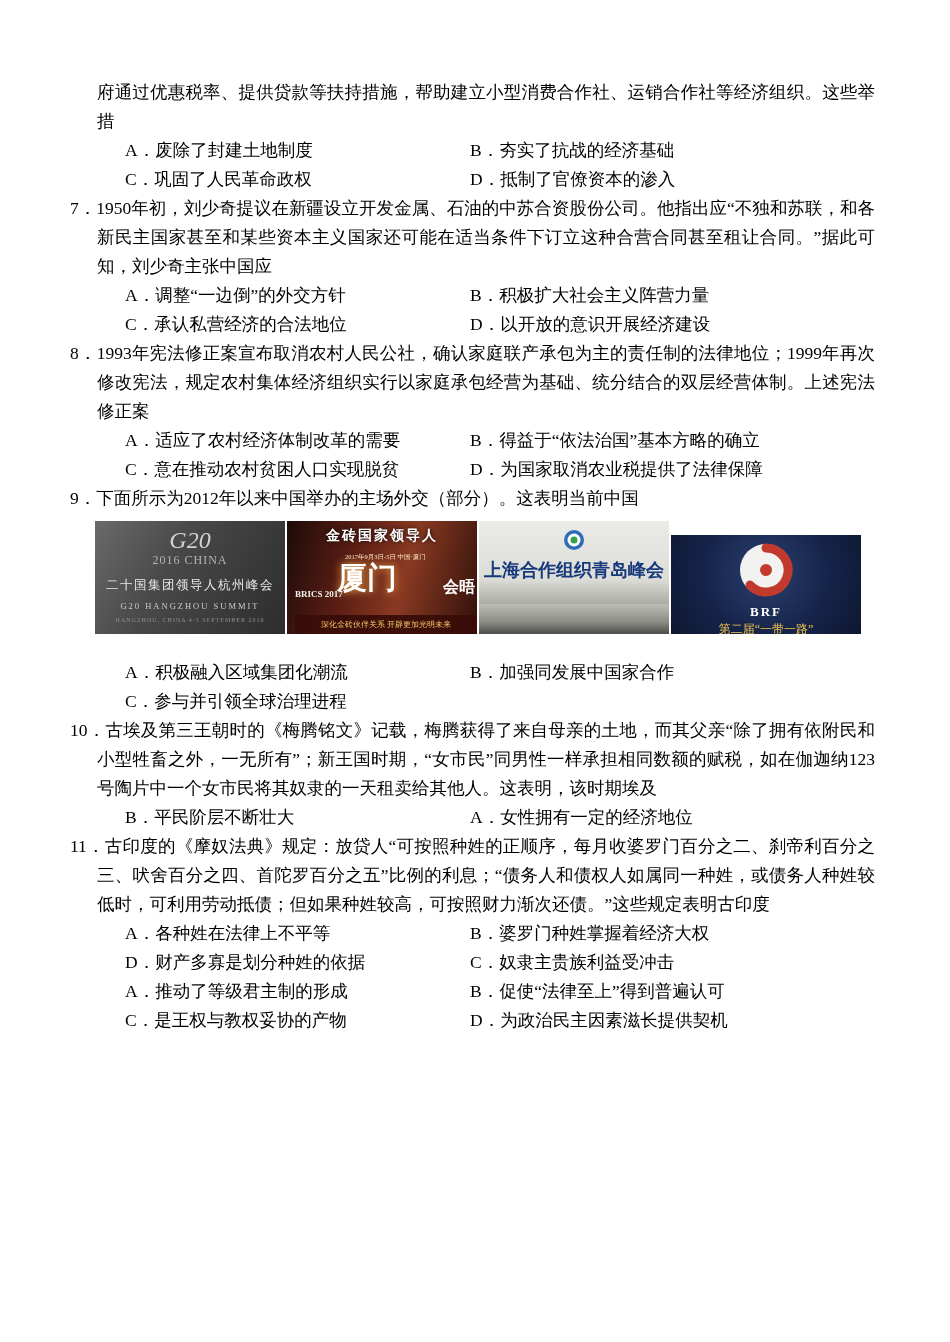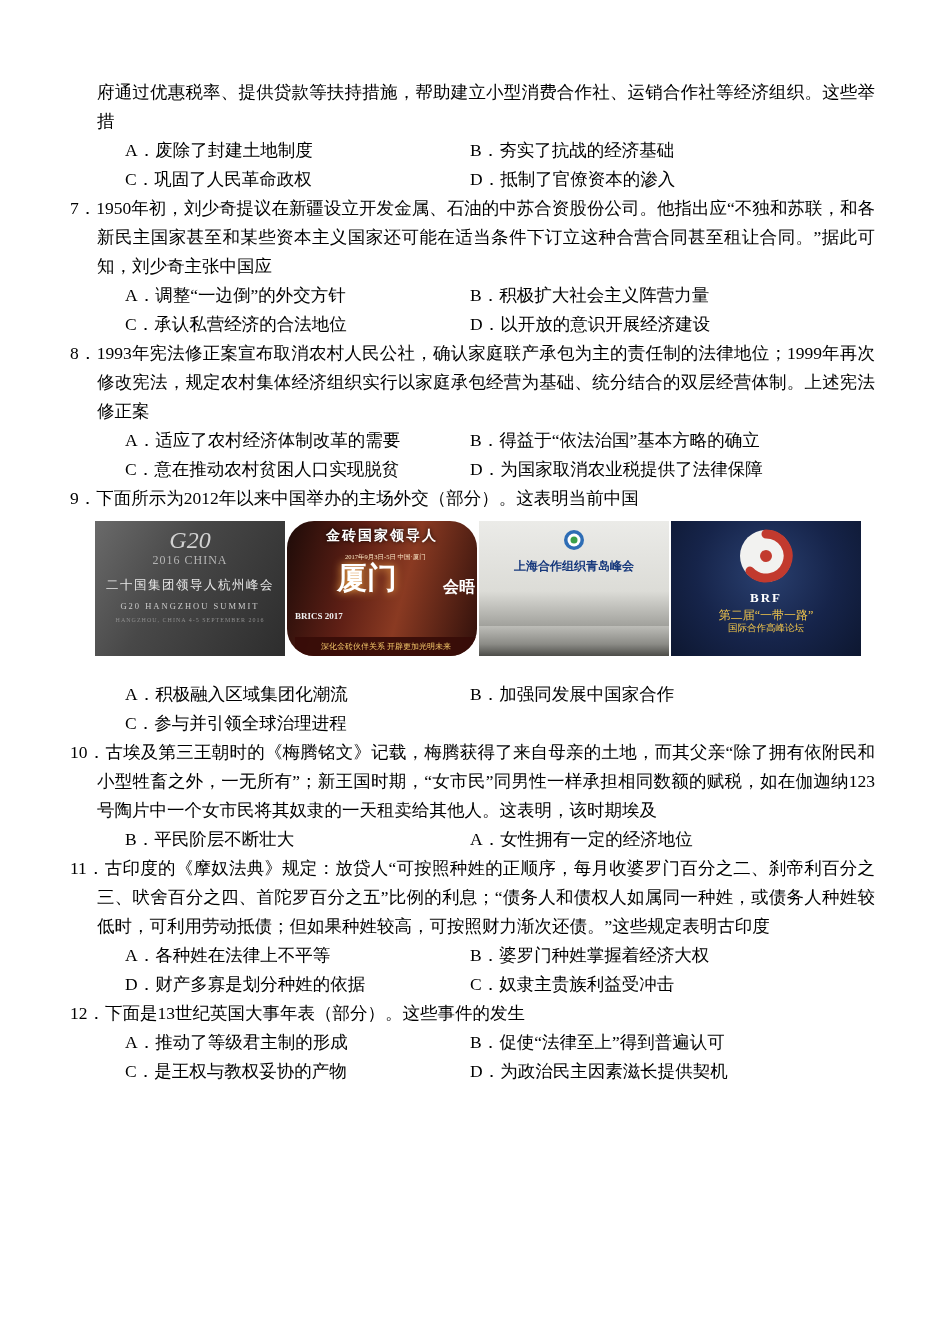--- a/index.html
+++ b/index.html
@@ -9,46 +9,46 @@
   .question{margin:0;}
   .stem{margin:0;font-size:17.5px;line-height:29px;text-align:justify;
         padding-left:27px;text-indent:-27px;}
   .stem.cont{text-indent:0;}
   .qnum{white-space:nowrap;}
   .opt-row{display:grid;grid-template-columns:345px 1fr;padding-left:55px;
            font-size:17.5px;line-height:29px;}
   .opt{white-space:nowrap;overflow:hidden;}
 
   
-  .strip{display:flex;width:766px;height:135px;margin:8px 0 24px 25px;}
+  .strip{display:flex;width:766px;height:113px;margin:8px 0 24px 25px;}
   .panel{position:relative;flex:1 1 0;overflow:hidden;margin-right:2px;}
-  .panel:last-child{margin-right:0;}
+  .panel:last-child{margin-right:0;margin-top:14px;}
 
   .g20{background:linear-gradient(120deg,#6a6a6a 0%,#484848 40%,#2d2d2d 100%);
        display:flex;flex-direction:column;align-items:center;padding-top:7px;box-sizing:border-box;}
   .g20 .t1{font-size:24px;color:#d2d2d2;font-style:italic;line-height:24px;}
   .g20 .t2{font-size:12px;color:#b5b5b5;letter-spacing:1px;margin-top:1px;}
   .g20 .t3{font-size:12.5px;color:#e8e8e8;letter-spacing:1.5px;margin-top:9px;white-space:nowrap;}
   .g20 .t4{font-size:8.5px;color:#cccccc;letter-spacing:2px;margin-top:7px;white-space:nowrap;}
   .g20 .t5{font-size:6px;color:#8d8d8d;letter-spacing:1px;margin-top:6px;white-space:nowrap;}
 
-  .brics{background:linear-gradient(105deg,#1d0b08 0%,#5e1f15 35%,#8a3a22 60%,#30100b 100%);border-radius:27px;}
+  .brics{background:linear-gradient(105deg,#1d0b08 0%,#5e1f15 35%,#8a3a22 60%,#30100b 100%);}
   .brics .hdr{position:absolute;top:6px;left:0;right:0;text-align:center;color:#ffffff;
               font-weight:bold;font-size:14px;letter-spacing:2px;text-shadow:0 0 4px #000;white-space:nowrap;}
   .brics .date{position:absolute;left:58px;top:32px;font-size:6.5px;color:#ffeccc;white-space:nowrap;}
   .brics .city{position:absolute;left:50px;top:42px;color:#fff;font-size:30px;font-weight:bold;
                line-height:30px;text-shadow:0 0 8px #ffb34d;white-space:nowrap;}
   .brics .meet{position:absolute;left:112px;top:56px;color:#fff;font-size:16px;font-weight:bold;white-space:nowrap;margin-left:44px;}
   .brics .brand{position:absolute;left:8px;bottom:34px;color:#f0f0f0;font-size:9px;font-weight:bold;line-height:11px;}
   .brics .slogan{position:absolute;bottom:0;left:8px;right:0;background:rgba(55,12,8,.92);
                  color:#f4c76a;font-size:8px;text-align:center;padding:4px 0;white-space:nowrap;}
 
   .sco{background:linear-gradient(#ebebe8 0%,#dcdcd7 52%,#a7a7a2 75%,#6d6d68 100%);
        display:flex;flex-direction:column;align-items:center;padding-top:8px;box-sizing:border-box;}
-  .sco .title{color:#16387c;font-weight:bold;font-size:12px;margin-top:3px;white-space:nowrap;text-align:right;}
+  .sco .title{color:#16387c;font-weight:bold;font-size:18px;margin-top:3px;white-space:nowrap;text-align:right;}
   .sco .skyline{margin-top:auto;width:100%;height:30px;
                 background:linear-gradient(#bdbdb8 0%,#8c8c87 60%,#4c4c48 100%);}
 
   .brf{background:radial-gradient(circle at 50% 38%,#2a4070 0%,#16244a 55%,#0d1730 100%);
        display:flex;flex-direction:column;align-items:center;padding-top:6px;box-sizing:border-box;}
   .brf .brand{color:#ffffff;font-weight:bold;font-size:13px;letter-spacing:2px;margin-top:1px;}
   .brf .l1{color:#f2c64b;font-size:12px;line-height:13px;margin-top:3px;white-space:nowrap;}
   .brf .l2{color:#f2c64b;font-size:9.5px;line-height:13px;white-space:nowrap;}
 </style>
 </head>
@@ -159,21 +159,20 @@
             <span class="opt">A．各种姓在法律上不平等</span>
             <span class="opt">B．婆罗门种姓掌握着经济大权</span>
           </div>
           <div class="opt-row">
             <span class="opt">D．财产多寡是划分种姓的依据</span>
             <span class="opt">C．奴隶主贵族利益受冲击</span>
           </div>
         </div>
       </div>
       <div class="question">
-        <p class="stem"><span class="qnum">12．</span>下面是13世纪英国大事年表（部分）。这些事件的发生</p>
         <div>
           <div class="opt-row">
             <span class="opt">A．推动了等级君主制的形成</span>
             <span class="opt">B．促使“法律至上”得到普遍认可</span>
           </div>
           <div class="opt-row">
             <span class="opt">C．是王权与教权妥协的产物</span>
             <span class="opt">D．为政治民主因素滋长提供契机</span>
           </div>
         </div>

